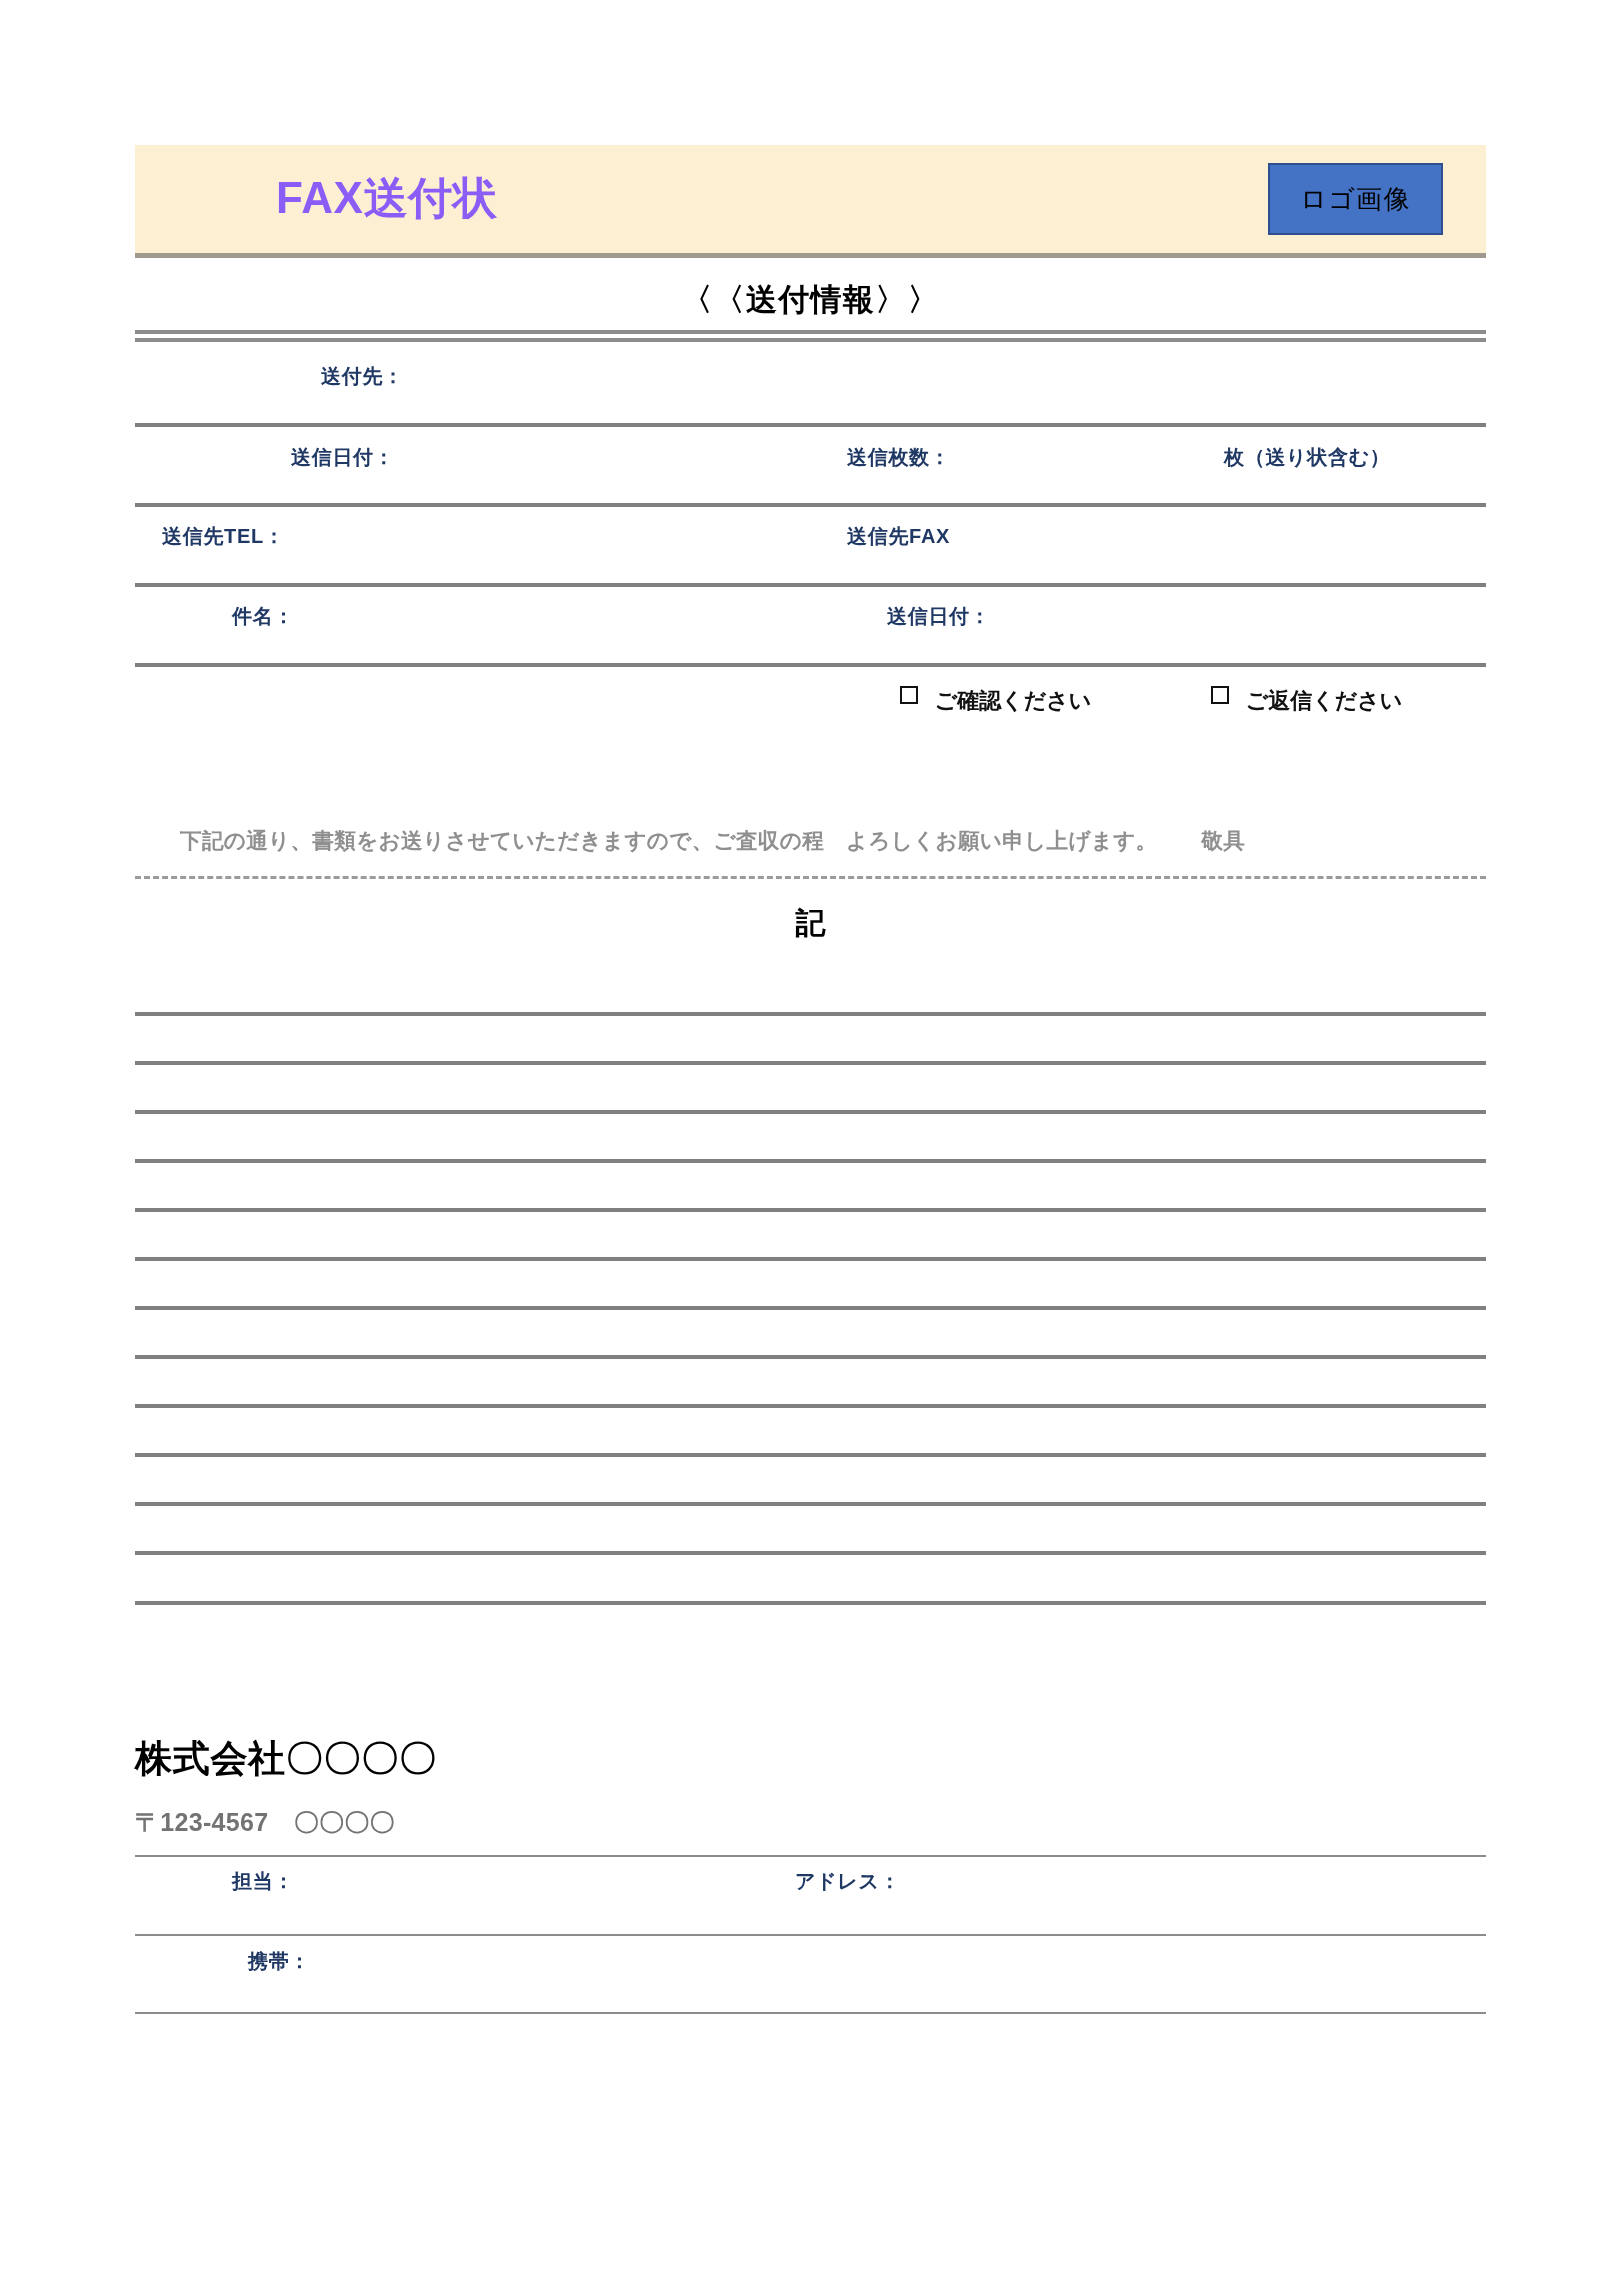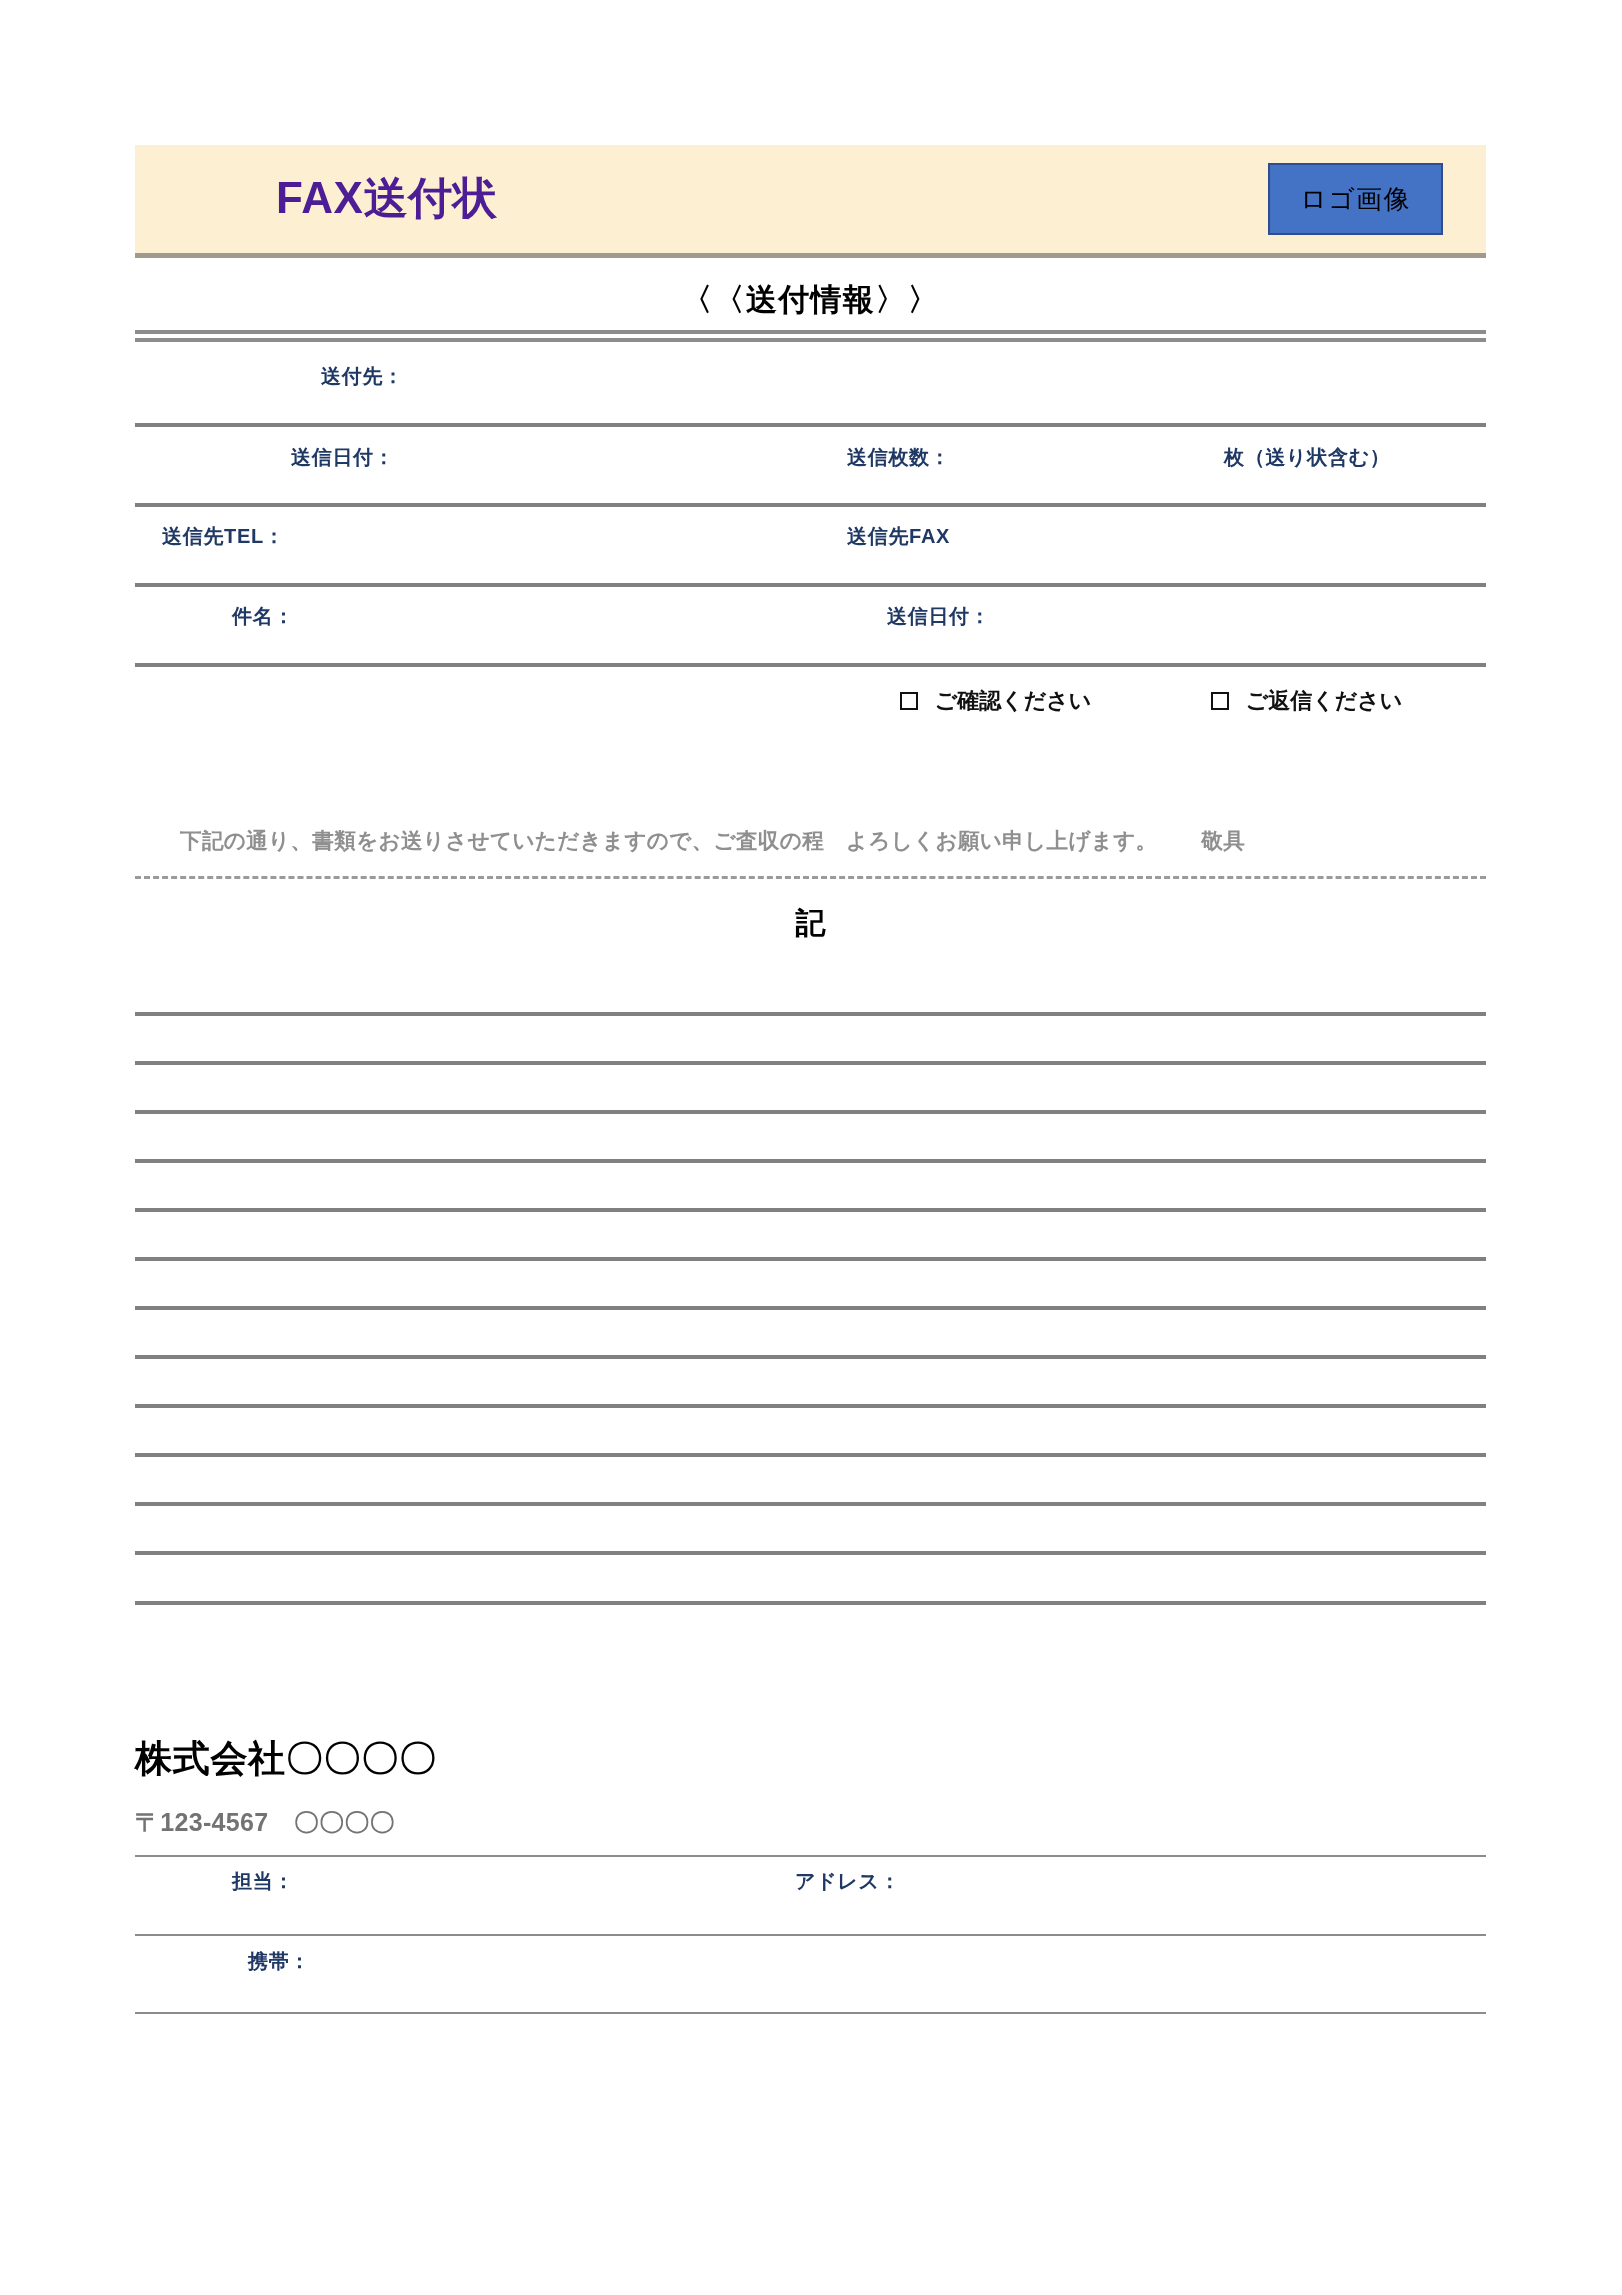--- a/index.html
+++ b/index.html
@@ -34,21 +34,21 @@
     background: #FDF0D2;
     border-bottom: 5.9px solid #A09A8E;
     box-sizing: content-box;
   }
   .header-title {
     position: absolute;
     left: 141px;
     top: 24px;
     font-size: 44px;
     font-weight: bold;
-    color: #4c1d95;
+    color: #8b5cf6;
     letter-spacing: 0.7px;
     white-space: nowrap;
   }
   .logo-box {
     position: absolute;
     right: 43px;
     top: 18.3px;
     width: 175px;
     height: 72px;
     background: #4472C4;
@@ -123,21 +123,20 @@
   }
 
   
   .chk {
     position: absolute;
     font-size: 22px;
     font-weight: bold;
     color: #111111;
     white-space: nowrap;
     display: flex;
-    align-items: center;
     gap: 17px;
   }
   .chk-box {
     display: inline-block;
     width: 17.7px;
     height: 17.7px;
     border: 2.6px solid #111111;
     box-sizing: border-box;
   }
 

